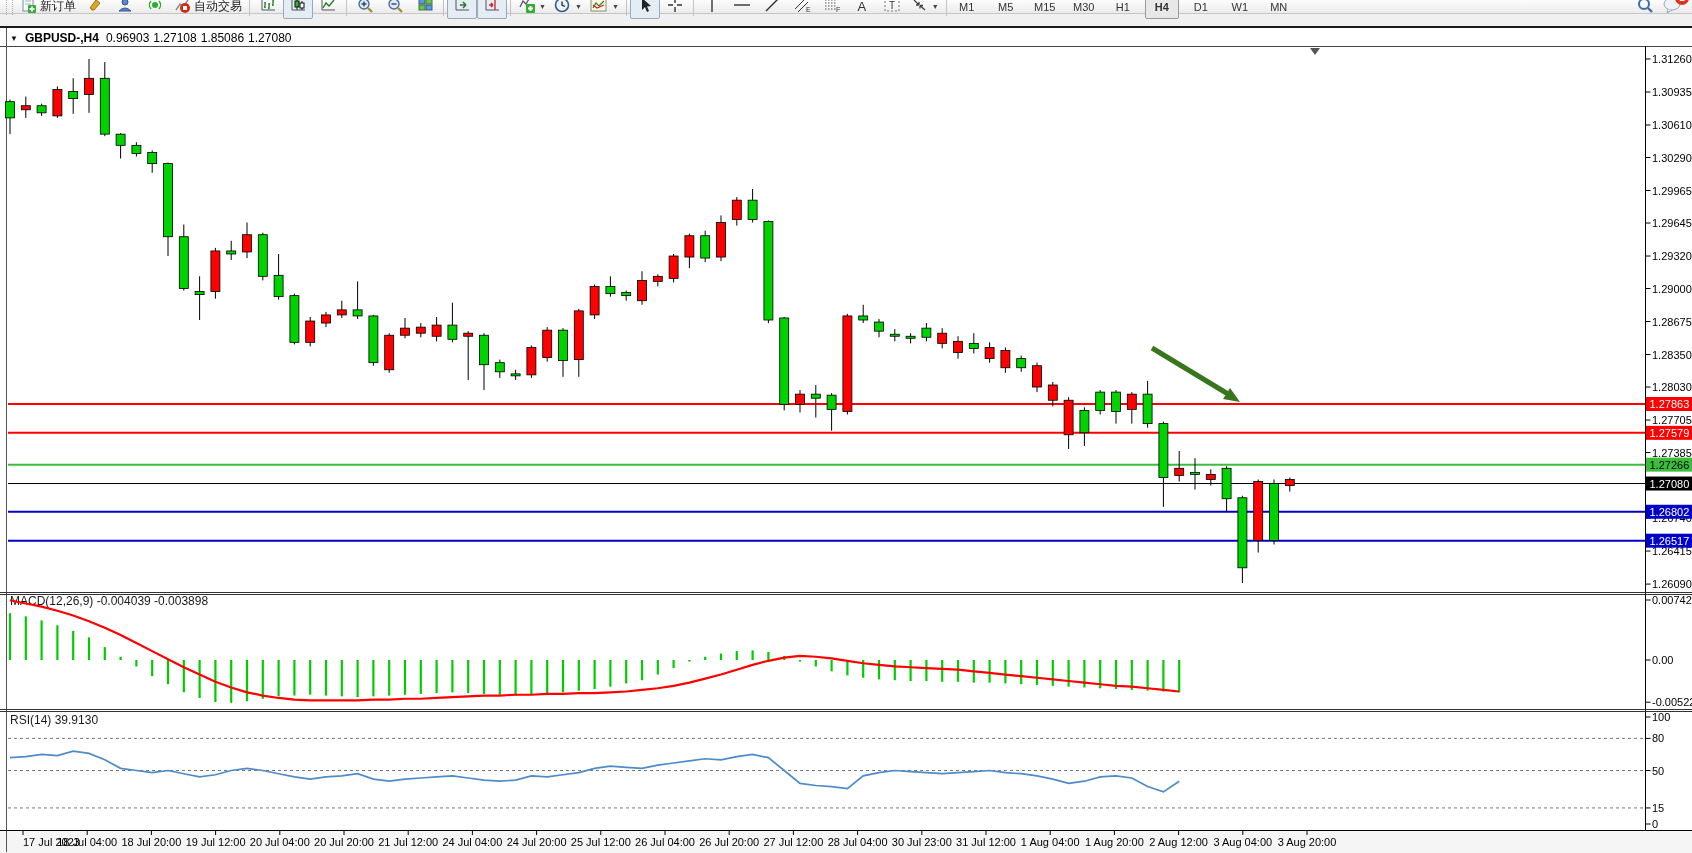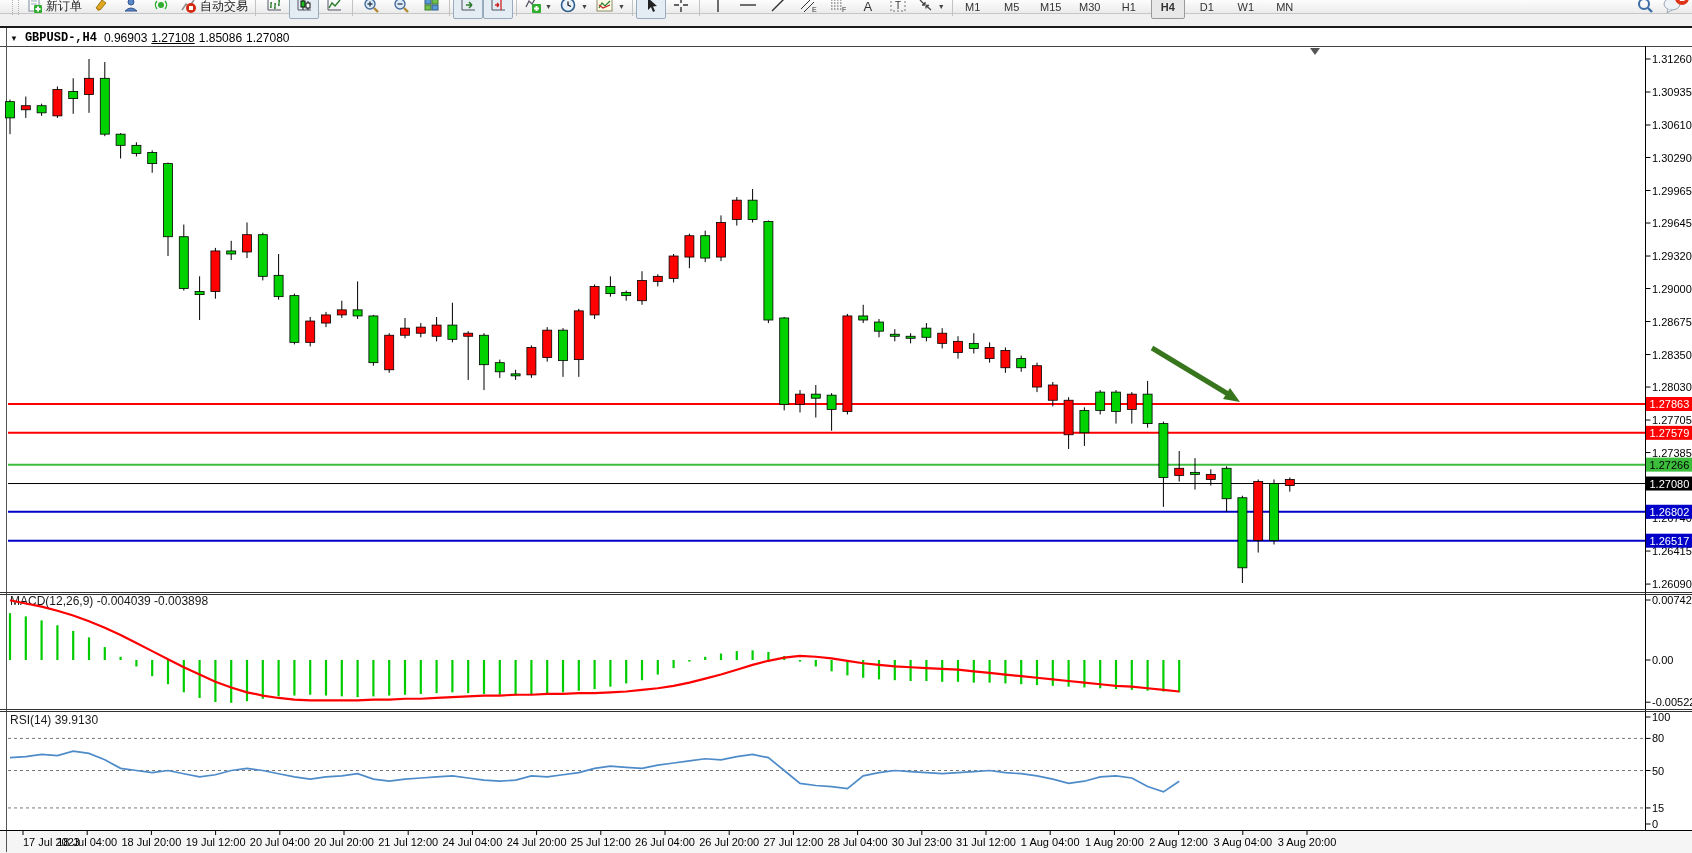--- a/index.html
+++ b/index.html
@@ -1,38 +1,38 @@
 <!DOCTYPE html>
 <html><head>
 <meta charset="utf-8">
 <style>
   html,body{margin:0;padding:0;background:#e9e9e9;font-family:"Liberation Sans",sans-serif;}
   #stage{position:relative;width:1692px;height:853px;background:#f0f0f0;overflow:hidden;}
   
   #toolbar{position:absolute;top:0;left:0;width:1692px;height:14px;
     background:linear-gradient(#fdfdfd,#ebebeb);border-bottom:1px solid #c6c6c6;
-    display:flex;align-items:center;padding-left:9px;box-sizing:border-box;}
+    display:flex;align-items:center;padding-left:3px;box-sizing:border-box;}
   .grip{width:5px;height:16px;border-left:1px dotted #b0b0b0;border-right:1px dotted #b0b0b0;margin:0 3px;}
   .sep{width:1px;height:18px;background:#c2c2c2;margin:0 3px;}
   .tbtn{height:22px;min-width:22px;display:flex;align-items:center;justify-content:center;gap:3px;
     padding:0 3px;border:1px solid transparent;border-radius:2px;font-size:12px;color:#222;cursor:default;}
   .tbtn.pressed{background:#e4ecf4;border:1px solid #98aabb;font-weight:bold;}
   .tbtn .caret{font-size:7px;color:#444;margin-left:1px;}
   .tf{font-size:11px;color:#333;padding:0 5px;}
   .tf.pressed{background:#e8e8e8;border:1px solid #9a9a9a;}
   .icon{display:inline-block;}
   #tb-right{margin-left:auto;display:flex;align-items:center;margin-right:10px;gap:8px;}
   .badge{position:absolute;top:-5px;right:-7px;background:#e03418;color:#fff;border-radius:50%;
     width:14px;height:14px;font-size:10px;font-weight:bold;display:flex;align-items:center;justify-content:center;}
   
   #chart-window{position:absolute;top:26px;left:0;width:1692px;height:827px;background:#ffffff;
     border-top:2px solid #1a1a1a;box-sizing:border-box;}
   #title-row{position:absolute;top:3px;left:10px;font-size:12px;color:#000;display:flex;align-items:center;gap:7px;z-index:5;}
   #title-row .tri{font-size:8px;color:#111;}
-  #title-row b{font-weight:bold;font-family:Liberation Mono, monospace;}
+  #title-row b{font-weight:bold;}
   #chart-svg{position:absolute;top:0;left:0;}
 </style>
 </head>
 <body>
 
 <div id="stage">
 
   <div id="toolbar">
     <div class="grip"></div>
 
@@ -253,21 +253,21 @@
         <span class="badge">1</span>
       </span>
     </div>
   </div>
 
   <div id="chart-window">
     <div id="title-row">
       <span class="tri">▼</span>
       <b>GBPUSD-,H4</b>
       <span>0.96903</span>
-      <span style="margin-left:-3px;text-decoration:underline;">1.27108</span>
+      <span style="margin-left:-3px;">1.27108</span>
       <span style="margin-left:-3px;">1.85086</span>
       <span style="margin-left:-3px;">1.27080</span>
     </div>
     <svg id="chart-svg" width="1692" height="827">
         <rect x="0" y="0" width="1692" height="827" fill="#ffffff"></rect>
         <rect x="8" y="19" width="1637" height="545" fill="#ffffff"></rect>
         <rect x="0" y="803" width="1692" height="24" fill="#f5f5f5"></rect>
         <line x1="0" y1="18.5" x2="1692" y2="18.5" stroke="#444" stroke-width="1"></line>
         <line x1="6.5" y1="0" x2="6.5" y2="824" stroke="#555"></line>
         <line x1="1645.5" y1="18" x2="1645.5" y2="803" stroke="#000"></line>

